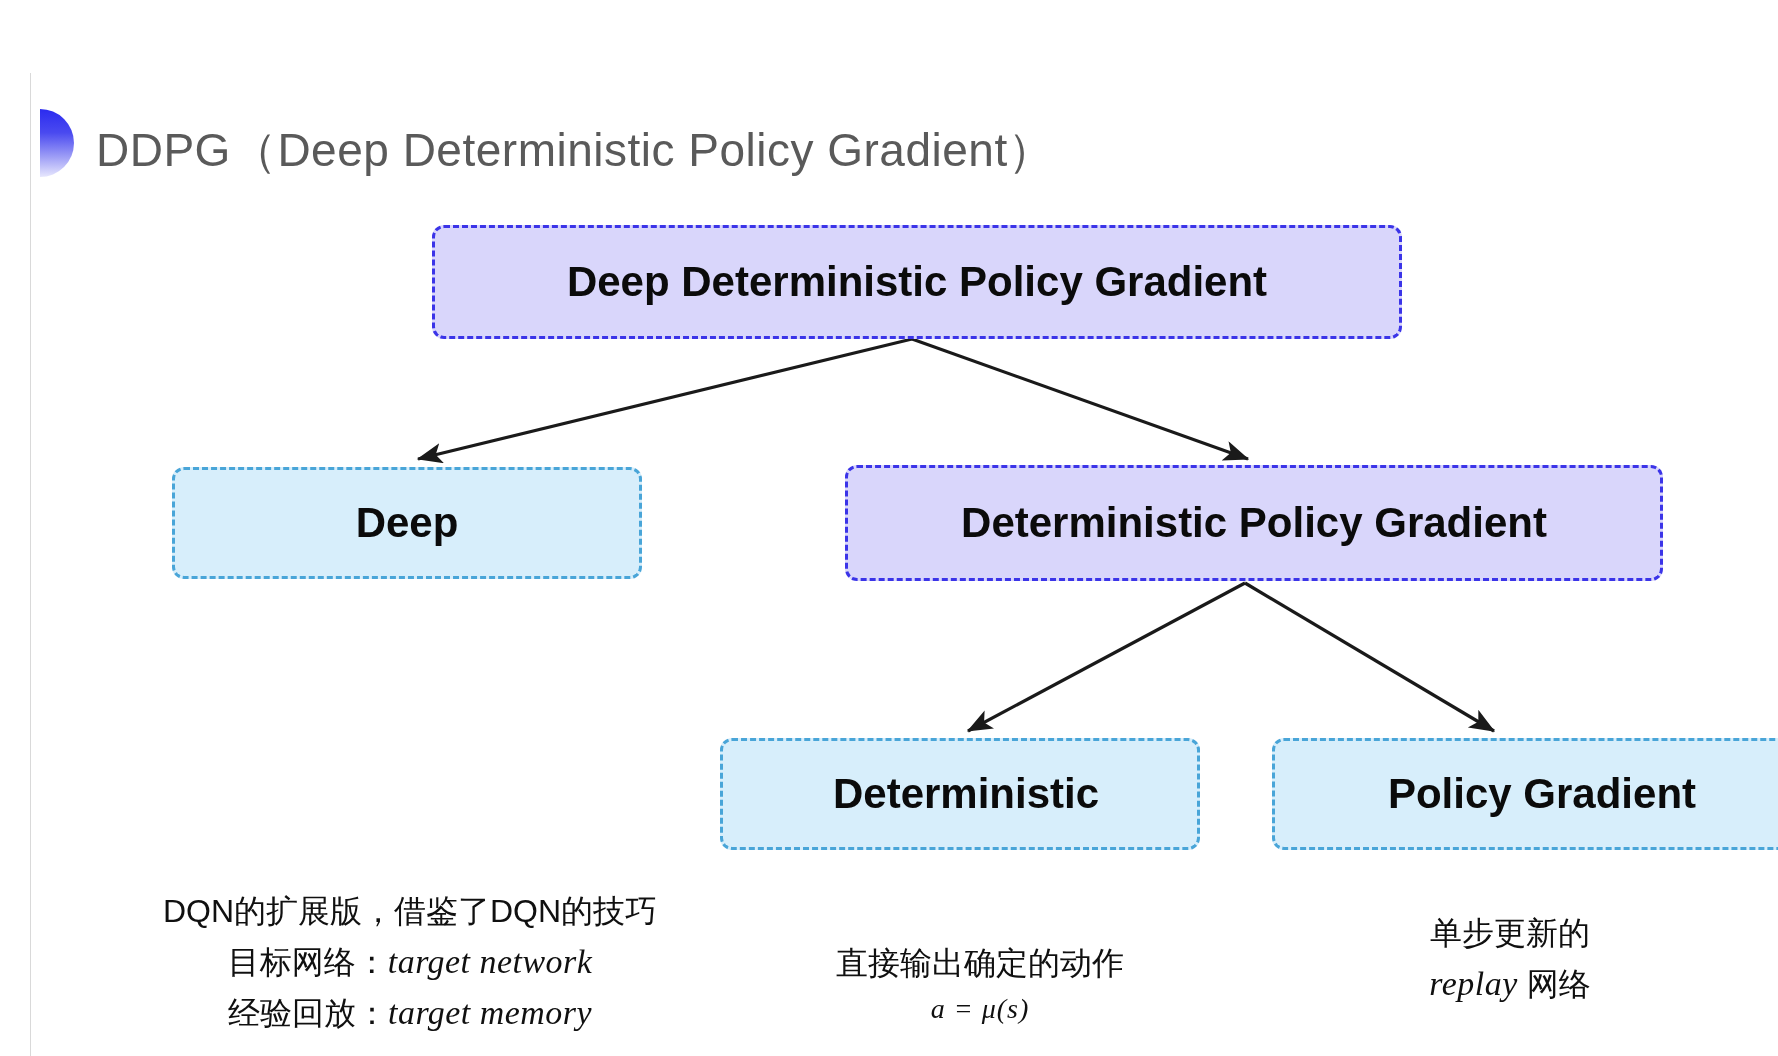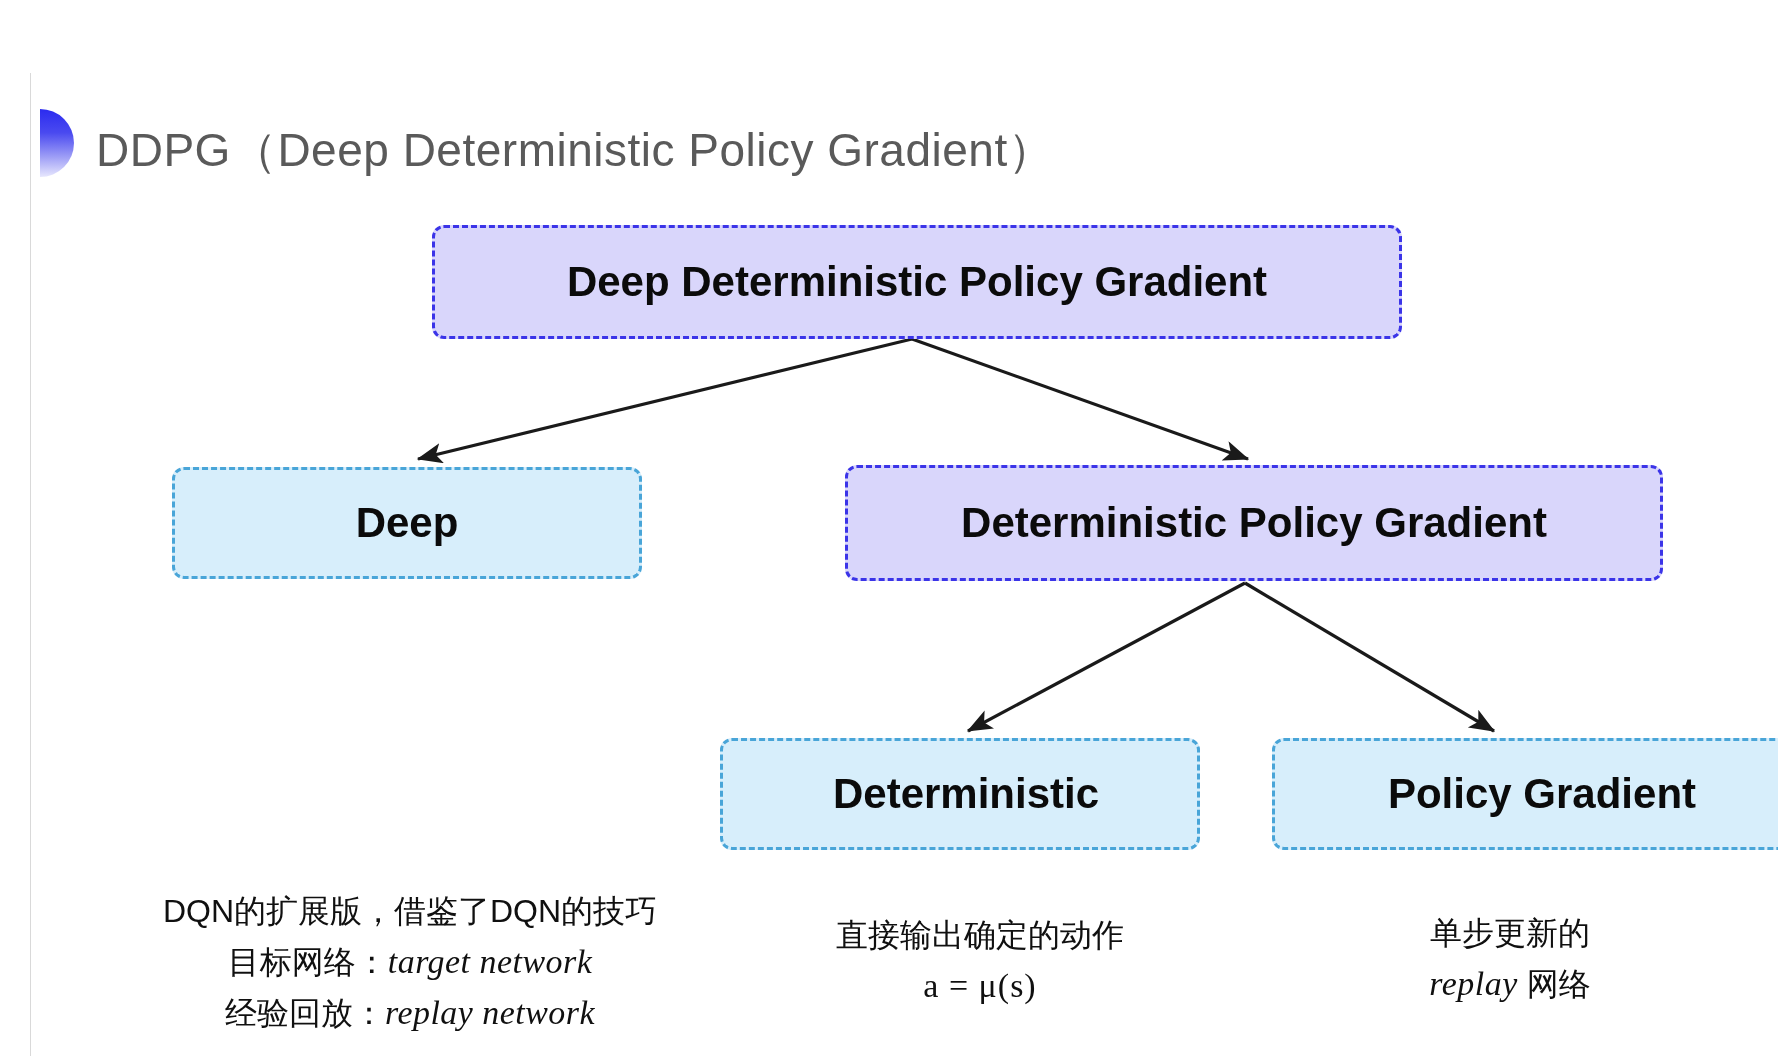--- a/index.html
+++ b/index.html
@@ -118,39 +118,40 @@
   }
   #caption-deep {
     left: 140px;
     top: 840px;
     width: 540px;
     font-size: 32px;
   }
   #caption-deep .cap-line { display: block; }
   #caption-det {
     left: 800px;
-    top: 864px;
+    top: 892px;
     width: 360px;
     font-size: 32px;
   }
   #caption-pg {
     left: 1345px;
     top: 862px;
     width: 330px;
     font-size: 32px;
   }
   .mathit {
     font-family: "Liberation Serif", "DejaVu Serif", serif;
     font-style: italic;
     font-size: 1.06em;
     letter-spacing: 0.5px;
   }
   .formula {
     font-family: "Liberation Serif", "DejaVu Serif", serif;
-    font-size: 34px;
+    font-style: italic;
+    font-size: 28px;
     letter-spacing: 1px;
   }
 </style>
 </head>
 <body>
 
 <div id="slide">
 
   <div class="edge-line edge-left"></div>
   <div class="edge-line edge-bottom"></div>
@@ -190,21 +191,21 @@
     <span>Deterministic</span>
   </div>
 
   <div class="node node-blue" id="node-pg">
     <span>Policy Gradient</span>
   </div>
 
   <div class="caption" id="caption-deep">
     <span class="cap-line">DQN的扩展版，借鉴了DQN的技巧</span>
     <span class="cap-line"><span>目标网络：</span><span class="mathit">target network</span></span>
-    <span class="cap-line"><span>经验回放：</span><span class="mathit">replay network</span></span>
+    <span class="cap-line"><span>经验回放：</span><span class="mathit">target memory</span></span>
   </div>
 
   <div class="caption" id="caption-det">
     <div>直接输出确定的动作</div>
     <div class="formula">a = μ(s)</div>
   </div>
 
   <div class="caption" id="caption-pg">
     <div>单步更新的</div>
     <div><span class="mathit">replay</span><span> 网络</span></div>

